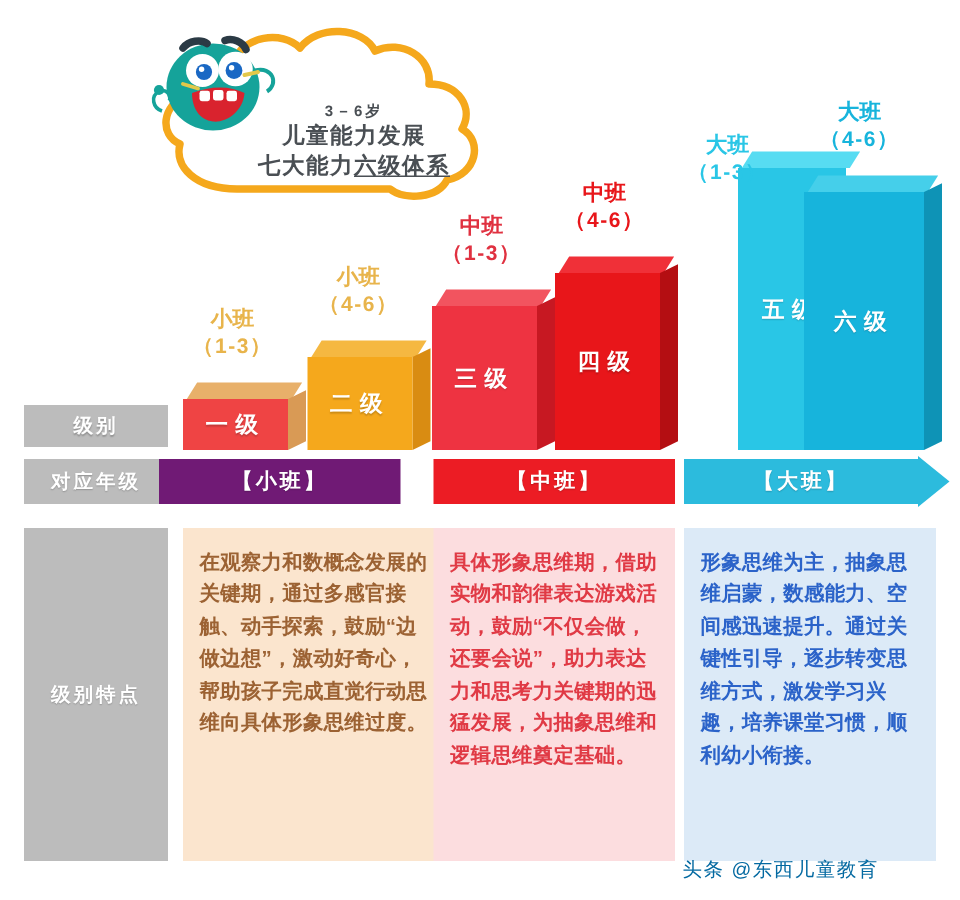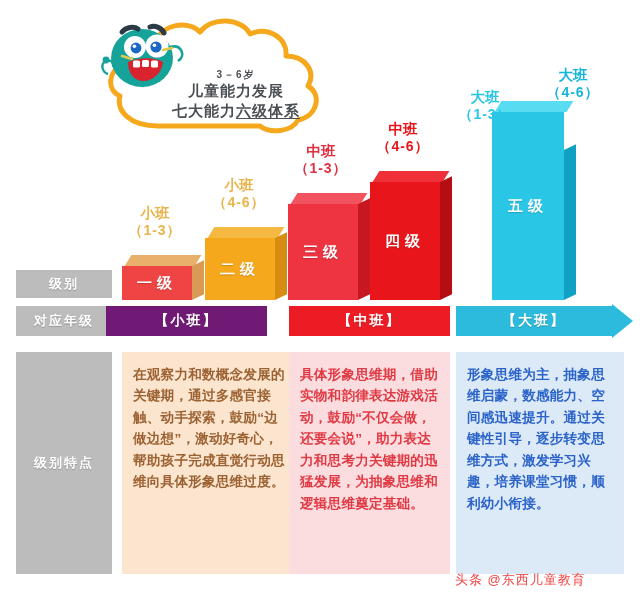--- a/index.html
+++ b/index.html
@@ -61,21 +61,21 @@
 
   
   .panel {
     position:absolute; top:352px; height:222px; padding:12px 9px 8px 11px;
     font-size:13.6px; line-height:1.58; font-weight:600; letter-spacing:0.2px;
   }
   .panel p { margin:0; }
 
   .watermark {
     position:absolute; left:455px; top:571px;
-    font-size:13px; color:#ef4444; letter-spacing:1px; white-space:nowrap;text-align:center;
+    font-size:13px; color:#0369a1; letter-spacing:1px; white-space:nowrap;text-align:center;
   }
 </style>
 </head>
 <body>
 
 <div id="root">
 
   <div class="cloud-wrap">
     <svg class="cloud-svg" width="260" height="140" viewBox="0 0 260 140">
       <path d="M62 118 C34 118 20 103 24 88 C10 82 12 62 28 56 C26 38 44 26 60 33
@@ -166,20 +166,27 @@
       <div class="side" style="right:-12px; height:150px; width:12px; background:#10A0C4; transform:skewY(-26deg); transform-origin:left bottom;"></div>
       <div class="face" style="background:#29C6E6;">
         <span class="bar-label-in">五级</span>
       </div>
     </div>
     <div class="bar-top-label" style="left:442px; top:-31px; color:#29C6E6;">
       <div>大班</div>
       <div class="sub">（1-3）</div>
     </div>
 
+    <div class="bar" style="left:536px; width:80px; height:172px;">
+      <div class="top" style="top:-11px; left:6px; background:#45CFEA; transform:skewX(-32deg); height:11px;"></div>
+      <div class="side" style="right:-12px; height:172px; width:12px; background:#0E93B6; transform:skewY(-26deg); transform-origin:left bottom;"></div>
+      <div class="face" style="background:#17B4DC;">
+        <span class="bar-label-in">六级</span>
+      </div>
+    </div>
     <div class="bar-top-label" style="left:530px; top:-53px; color:#17B4DC;">
       <div>大班</div>
       <div class="sub">（4-6）</div>
     </div>
   </div>
 
   <div class="chip" style="left:16px; top:258px; width:96px; height:28px;margin-top:12px;">
     <span>级别</span>
   </div>
   <div class="chip" style="left:16px; top:306px; width:96px; height:30px;">

